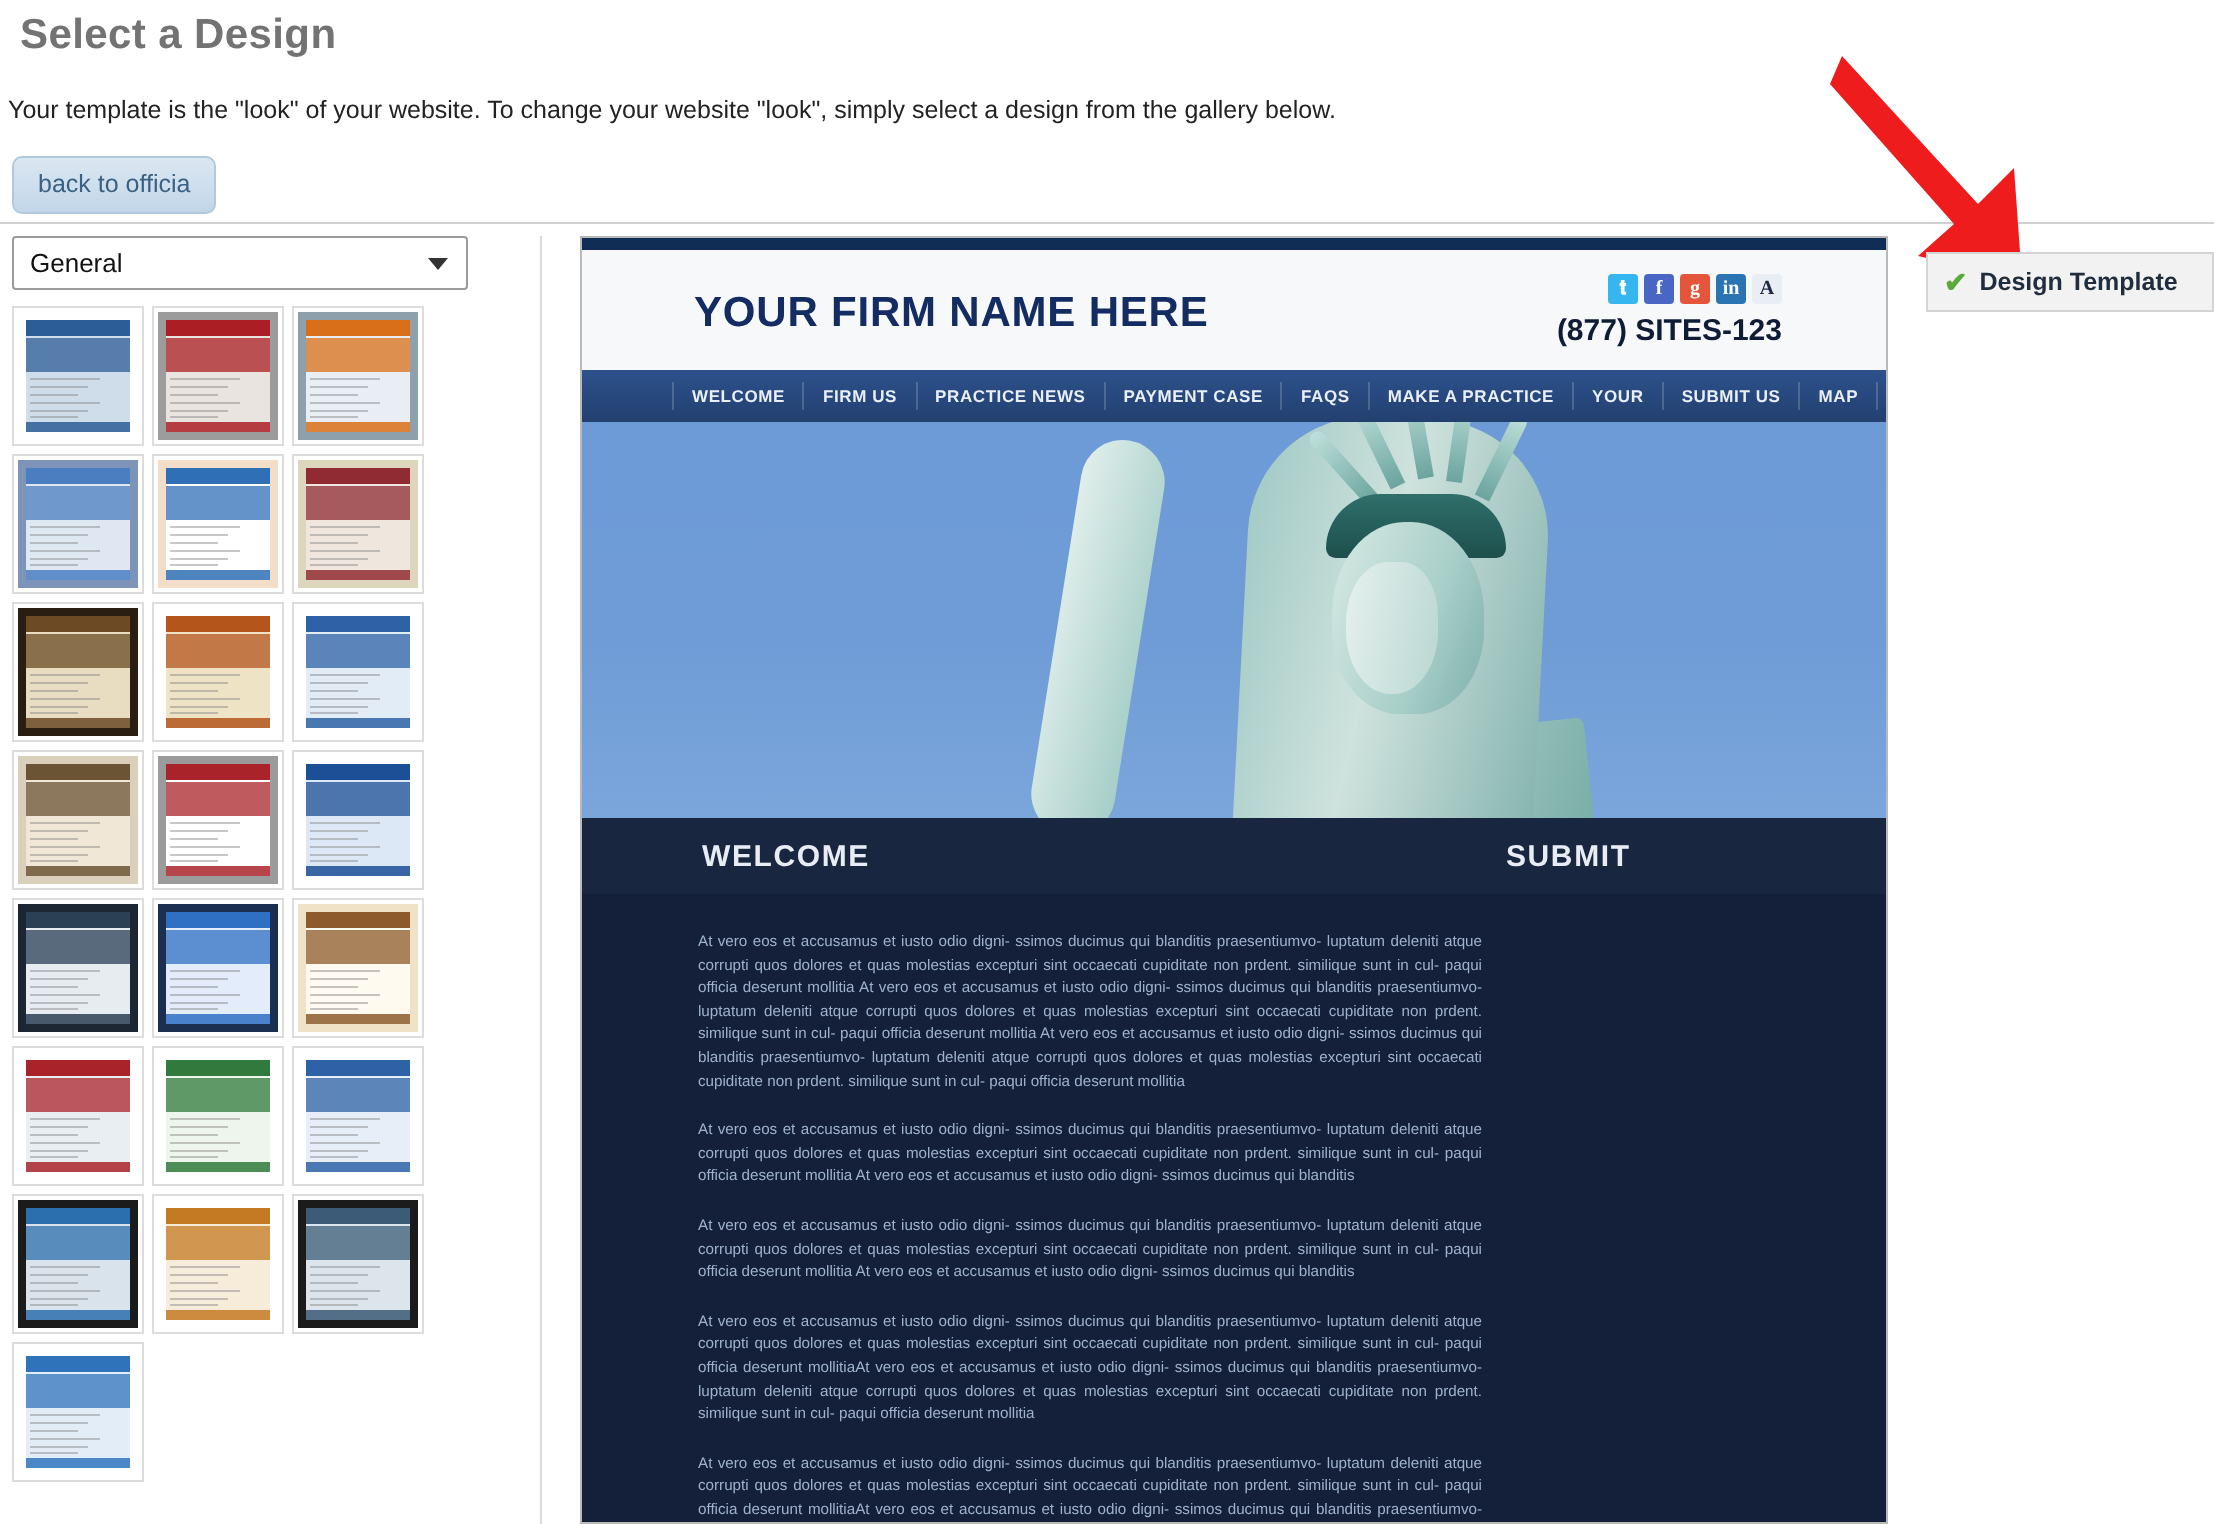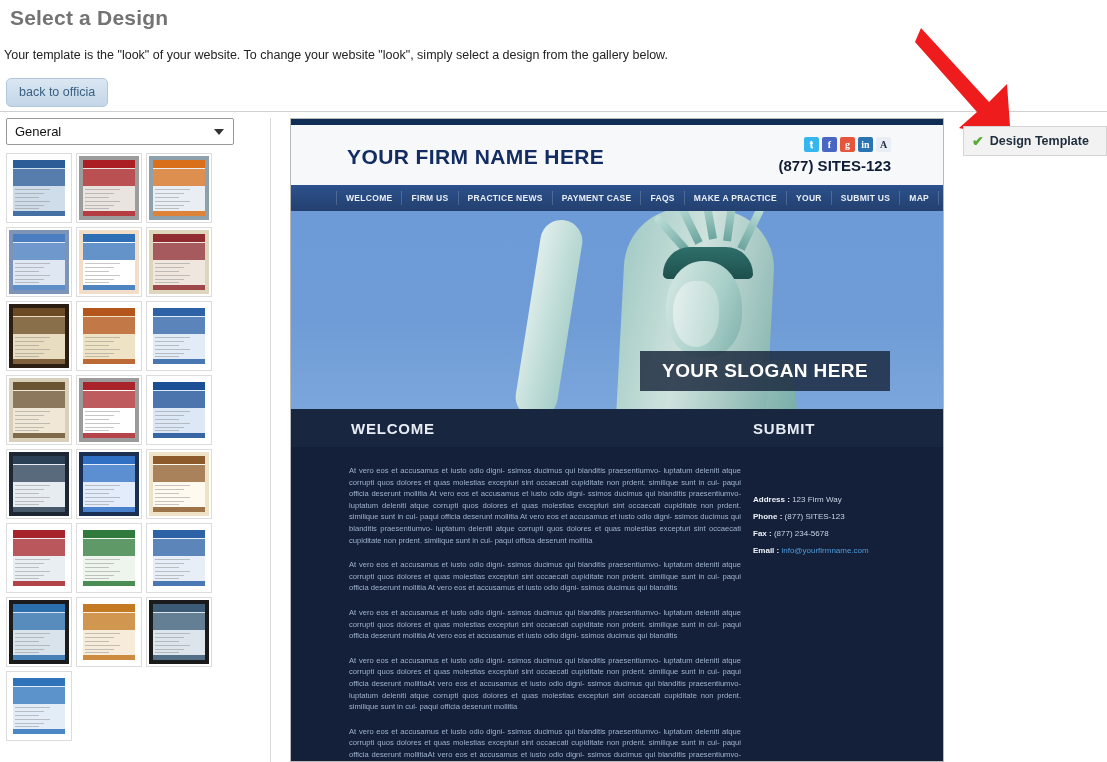--- a/index.html
+++ b/index.html
@@ -576,54 +576,35 @@
         <div class="st-tab"></div>
         <div class="st-body"></div>
         <div class="spike" style="left:392px;top:-6px;transform:rotate(-42deg)"></div>
         <div class="spike" style="left:404px;top:-14px;transform:rotate(-26deg)"></div>
         <div class="spike" style="left:418px;top:-18px;transform:rotate(-10deg)"></div>
         <div class="spike" style="left:432px;top:-16px;transform:rotate(8deg)"></div>
         <div class="spike" style="left:446px;top:-8px;transform:rotate(26deg)"></div>
         <div class="st-crownband"></div>
         <div class="st-head"></div>
         <div class="st-face"></div>
-        <div class="slogan">YOUR SLOGAN HERE</div>
       </div>
 
       <div class="band">
         <h2 class="w">WELCOME</h2>
         <h2 class="c">SUBMIT</h2>
       </div>
 
       <div class="body-area">
         <div class="col-text" id="para-col">
             <p>At vero eos et accusamus et iusto odio digni- ssimos ducimus qui blanditis praesentiumvo- luptatum deleniti atque corrupti quos dolores et quas molestias excepturi sint occaecati cupiditate non prdent. similique sunt in cul- paqui officia deserunt mollitia At vero eos et accusamus et iusto odio digni- ssimos ducimus qui blanditis praesentiumvo- luptatum deleniti atque corrupti quos dolores et quas molestias excepturi sint occaecati cupiditate non prdent. similique sunt in cul- paqui officia deserunt mollitia At vero eos et accusamus et iusto odio digni- ssimos ducimus qui blanditis praesentiumvo- luptatum deleniti atque corrupti quos dolores et quas molestias excepturi sint occaecati cupiditate non prdent. similique sunt in cul- paqui officia deserunt mollitia</p>
             <p>At vero eos et accusamus et iusto odio digni- ssimos ducimus qui blanditis praesentiumvo- luptatum deleniti atque corrupti quos dolores et quas molestias excepturi sint occaecati cupiditate non prdent. similique sunt in cul- paqui officia deserunt mollitia At vero eos et accusamus et iusto odio digni- ssimos ducimus qui blanditis</p>
             <p>At vero eos et accusamus et iusto odio digni- ssimos ducimus qui blanditis praesentiumvo- luptatum deleniti atque corrupti quos dolores et quas molestias excepturi sint occaecati cupiditate non prdent. similique sunt in cul- paqui officia deserunt mollitia At vero eos et accusamus et iusto odio digni- ssimos ducimus qui blanditis</p>
             <p>At vero eos et accusamus et iusto odio digni- ssimos ducimus qui blanditis praesentiumvo- luptatum deleniti atque corrupti quos dolores et quas molestias excepturi sint occaecati cupiditate non prdent. similique sunt in cul- paqui officia deserunt mollitiaAt vero eos et accusamus et iusto odio digni- ssimos ducimus qui blanditis praesentiumvo- luptatum deleniti atque corrupti quos dolores et quas molestias excepturi sint occaecati cupiditate non prdent. similique sunt in cul- paqui officia deserunt mollitia</p>
             <p>At vero eos et accusamus et iusto odio digni- ssimos ducimus qui blanditis praesentiumvo- luptatum deleniti atque corrupti quos dolores et quas molestias excepturi sint occaecati cupiditate non prdent. similique sunt in cul- paqui officia deserunt mollitiaAt vero eos et accusamus et iusto odio digni- ssimos ducimus qui blanditis praesentiumvo- luptatum deleniti atque corrupti quos dolores et quas molestias excepturi sint occaecati cul- paqui officia deserunt mollitia At vero eos et accusamus et iusto odio digni- ssimos ducimus qui blanditis</p>
           </div>
-        <div class="col-contact">
-          <div>
-            <b>Address :</b>
-            <span>123 Firm Way</span>
-          </div>
-          <div>
-            <b>Phone :</b>
-            <span>(877) SITES-123</span>
-          </div>
-          <div>
-            <b>Fax :</b>
-            <span>(877) 234-5678</span>
-          </div>
-          <div>
-            <b>Email :</b>
-            <span class="mail">info@yourfirmname.com</span>
-          </div>
-        </div>
       </div>
 
     </div>
   </div>
 
   <div class="right-col">
     <svg class="arrow-svg" width="150" height="130" viewBox="0 0 150 130">
       <g>
         <polygon points="6,0 74,74 92,56 96,112 44,100 62,84 0,14" fill="#ee1c1c"></polygon>
       </g>

